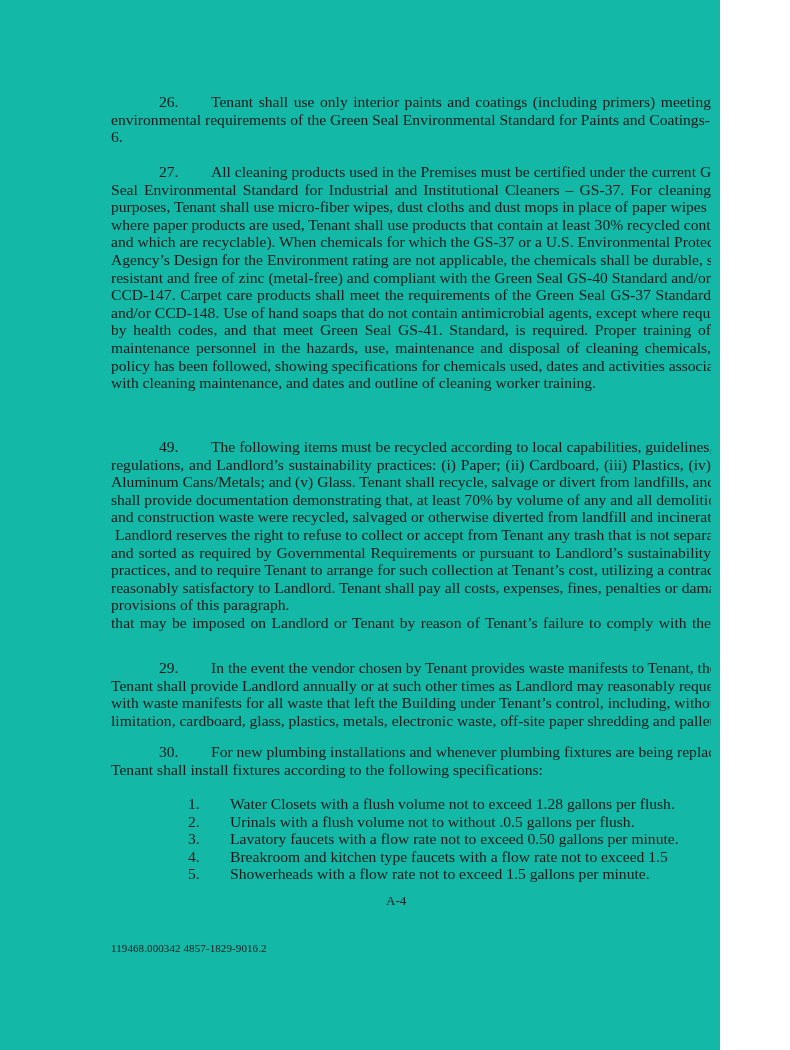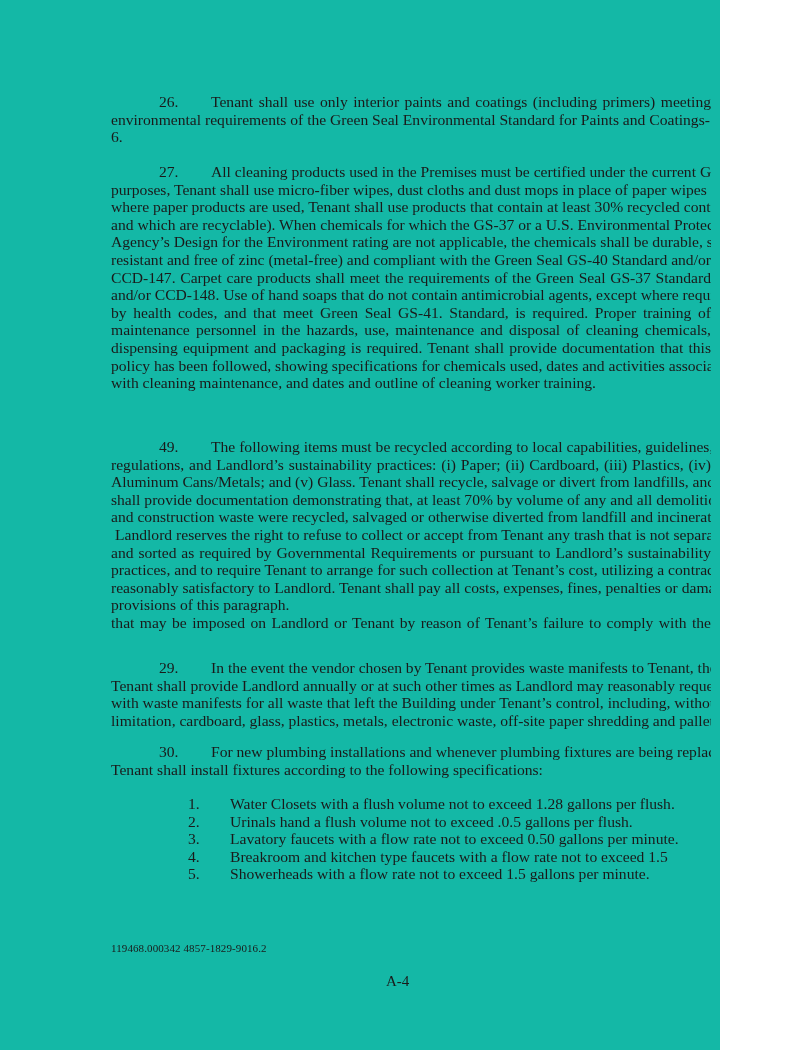--- a/index.html
+++ b/index.html
@@ -7,46 +7,46 @@
          font-family: "Liberation Serif", "DejaVu Serif", serif; color: #1a1a1a; }
   .page { position: absolute; left: 0; top: 0; width: 720px; height: 1050px; background: #14b8a6; }
   .para { position: absolute; left: 111px; width: 600px; font-size: 15.6px; line-height: 17.6px; }
   .line { display: block; height: 17.6px; white-space: nowrap; text-align: justify; text-align-last: justify; overflow: hidden; }
   .line.last { text-align-last: left; }
   .num { display: inline-block; width: 52px; margin-left: 48px; }
   .list { position: absolute; left: 230px; width: 470px; font-size: 15.6px; line-height: 17.6px; }
   .li { position: relative; display: block; }
   .li-num { position: absolute; left: -42px; }
   .li-text { display: block; white-space: nowrap; }
-  .page-label { position: absolute; left: 386px; top: 973px; font-size: 15px; text-align: center; }
+  .page-label { position: absolute; left: 386px; top: 893px; font-size: 13px; text-align: center; }
   .doc-id { position: absolute; left: 111px; top: 942px; font-size: 11px; letter-spacing: 0.1px; }
 </style>
 </head>
 <body>
 
 <div class="page">
 
   <div class="para" style="top:93px;">
     <span class="line"><span class="num">26.</span><span>Tenant shall use only interior paints and coatings (including primers) meeting</span></span>
     <span class="line">environmental requirements of the Green Seal Environmental Standard for Paints and Coatings- GS-</span>
     <span class="line last">6.</span>
   </div>
 
   <div class="para" style="top:163px;">
     <span class="line"><span class="num">27.</span><span>All cleaning products used in the Premises must be certified under the current Green</span></span>
+    <span class="line">Seal Environmental Standard for Industrial and Institutional Cleaners – GS-37. For cleaning</span>
     <span class="line">purposes, Tenant shall use micro-fiber wipes, dust cloths and dust mops in place of paper wipes (and</span>
     <span class="line">where paper products are used, Tenant shall use products that contain at least 30% recycled content</span>
     <span class="line">and which are recyclable). When chemicals for which the GS-37 or a U.S. Environmental Protection</span>
     <span class="line">Agency’s Design for the Environment rating are not applicable, the chemicals shall be durable, slip</span>
     <span class="line">resistant and free of zinc (metal-free) and compliant with the Green Seal GS-40 Standard and/or</span>
     <span class="line">CCD-147. Carpet care products shall meet the requirements of the Green Seal GS-37 Standard</span>
     <span class="line">and/or CCD-148. Use of hand soaps that do not contain antimicrobial agents, except where required</span>
     <span class="line">by health codes, and that meet Green Seal GS-41. Standard, is required. Proper training of</span>
     <span class="line">maintenance personnel in the hazards, use, maintenance and disposal of cleaning chemicals,</span>
-    <span class="line">dispensing equipment and packaging is required. Tenant shall provide documentation that this</span>
     <span class="line">policy has been followed, showing specifications for chemicals used, dates and activities associated</span>
     <span class="line last">with cleaning maintenance, and dates and outline of cleaning worker training.</span>
   </div>
 
   <div class="para" style="top:438px;">
     <span class="line"><span class="num">49.</span><span>The following items must be recycled according to local capabilities, guidelines,</span></span>
     <span class="line">regulations, and Landlord’s sustainability practices: (i) Paper; (ii) Cardboard, (iii) Plastics, (iv)</span>
     <span class="line">Aluminum Cans/Metals; and (v) Glass. Tenant shall recycle, salvage or divert from landfills, and</span>
     <span class="line">shall provide documentation demonstrating that, at least 70% by volume of any and all demolition</span>
     <span class="line">and construction waste were recycled, salvaged or otherwise diverted from landfill and incineration.</span>
@@ -70,21 +70,21 @@
     <span class="line last">Tenant shall install fixtures according to the following specifications:</span>
   </div>
 
   <div class="list" style="top:795px;">
     <div class="li">
       <span class="li-num">1.</span>
       <span class="li-text">Water Closets with a flush volume not to exceed 1.28 gallons per flush.</span>
     </div>
     <div class="li">
       <span class="li-num">2.</span>
-      <span class="li-text">Urinals hand a flush volume not to exceed .0.5 gallons per flush.</span>
+      <span class="li-text">Urinals with a flush volume not to without .0.5 gallons per flush.</span>
     </div>
     <div class="li">
       <span class="li-num">3.</span>
       <span class="li-text">Lavatory faucets with a flow rate not to exceed 0.50 gallons per minute.</span>
     </div>
     <div class="li">
       <span class="li-num">4.</span>
       <span class="li-text">Breakroom and kitchen type faucets with a flow rate not to exceed 1.5</span>
     </div>
     <div class="li">

